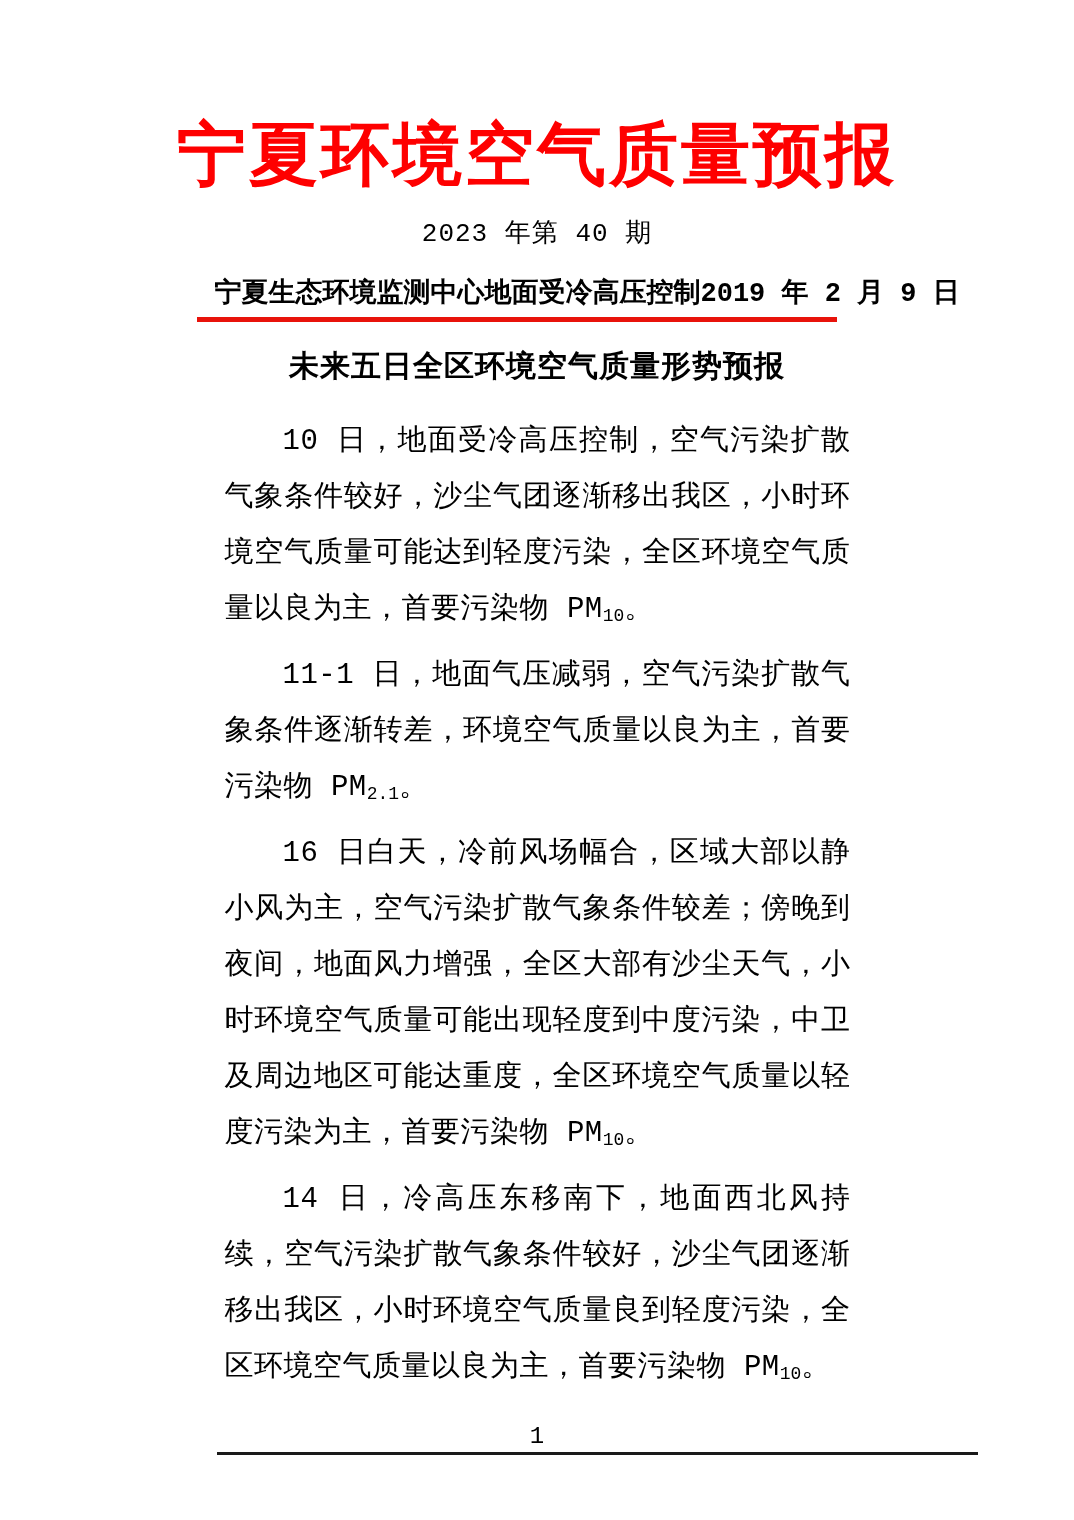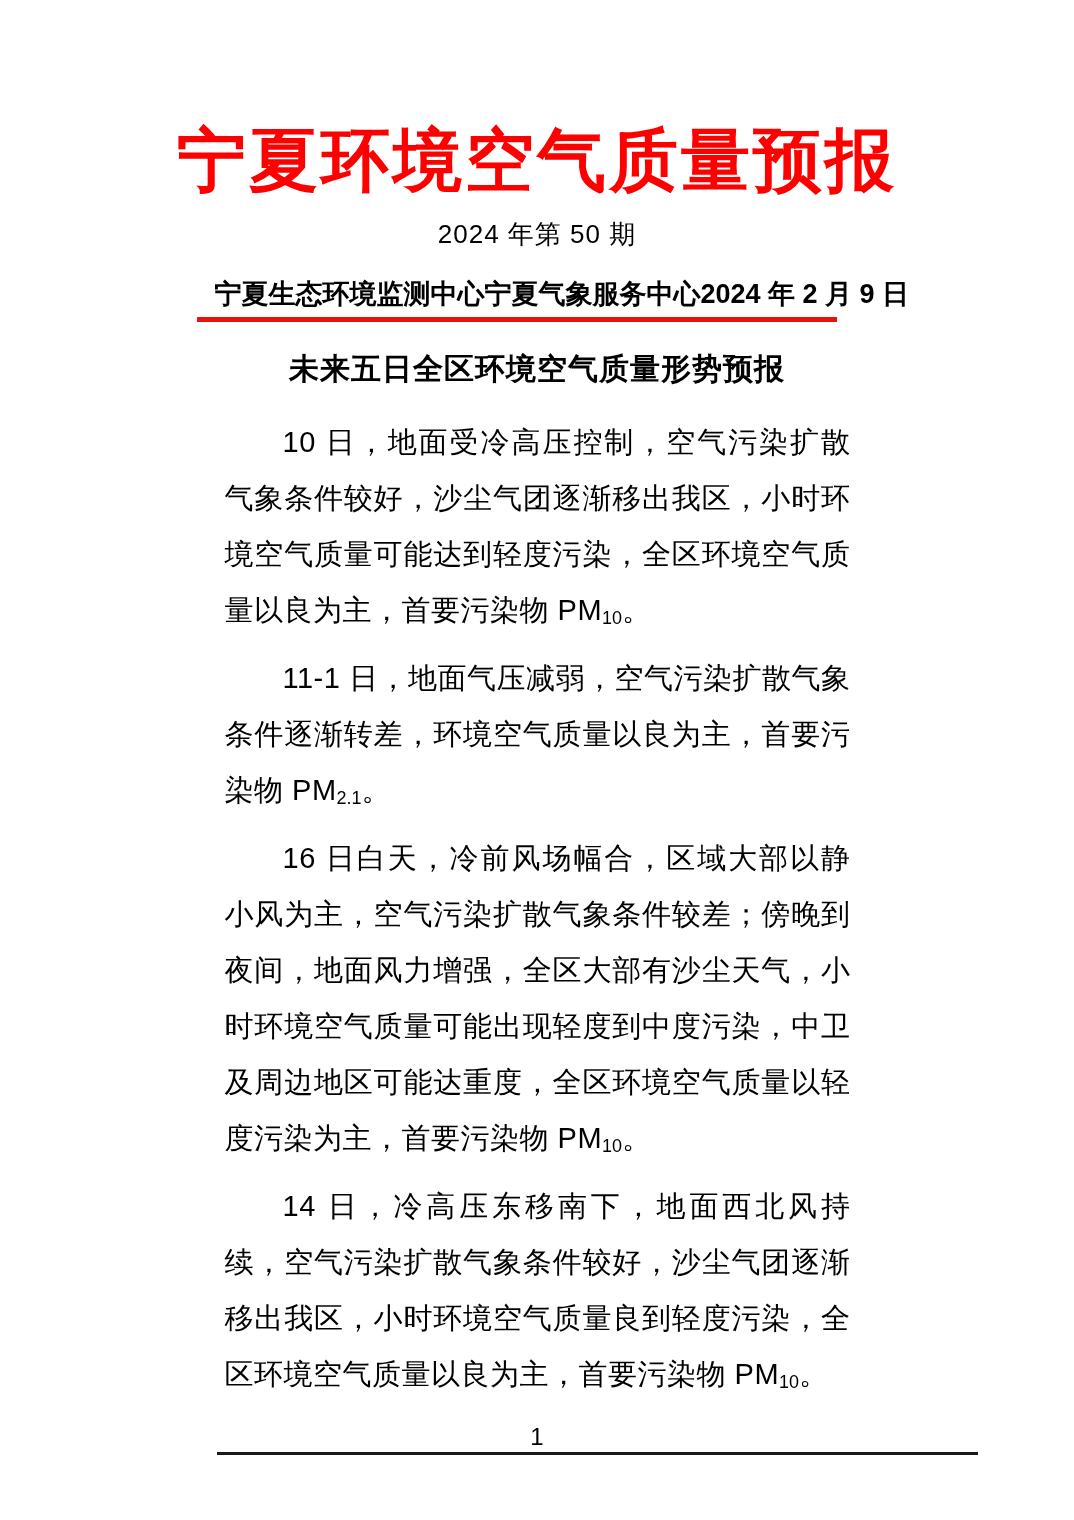--- a/index.html
+++ b/index.html
@@ -15,21 +15,21 @@
     padding: 0;
     background: #ffffff;
   }
   .page {
     position: relative;
     width: 881px;
     height: 1520px;
     margin: 0 auto;
     background: #ffffff;
     color: var(--text-color);
-    font-family: Liberation Sans, sans-serif;
+    font-family: Liberation Mono, monospace;
     overflow: hidden;
   }
   .doc-title {
     margin: 0;
     padding-top: 124px;
     text-align: center;
     font-size: 69px;
     line-height: 1.06;
     font-weight: bold;
     letter-spacing: 3px;
@@ -102,26 +102,26 @@
     background: var(--footer-rule);
   }
 </style>
 </head>
 <body>
 
 <div class="page">
 
   <h1 class="doc-title">宁夏环境空气质量预报</h1>
 
-  <div class="issue-line">2024 年第 50 期</div>
+  <div class="issue-line">2023 年第 40 期</div>
 
   <div class="org-row">
     <span>宁夏生态环境监测中心</span>
-    <span>宁夏气象服务中心</span>
-    <span>2024 年 2 月 9 日</span>
+    <span>地面受冷高压控制</span>
+    <span>2019 年 2 月 9 日</span>
   </div>
 
   <div class="red-rule"></div>
 
   <h2 class="section-title">未来五日全区环境空气质量形势预报</h2>
 
   <div class="body">
       <p class="body-para"><span>10 日，地面受冷高压控制，空气污染扩散气象条件较好，沙尘气团逐渐移出我区，小时环境空气质量可能达到轻度污染，全区环境空气质量以良为主，首要污染物 PM</span><span class="sub">10</span><span>。</span></p>
       <p class="body-para"><span>11-1 日，地面气压减弱，空气污染扩散气象条件逐渐转差，环境空气质量以良为主，首要污染物 PM</span><span class="sub">2.1</span><span>。</span></p>
       <p class="body-para"><span>16 日白天，冷前风场幅合，区域大部以静小风为主，空气污染扩散气象条件较差；傍晚到夜间，地面风力增强，全区大部有沙尘天气，小时环境空气质量可能出现轻度到中度污染，中卫及周边地区可能达重度，全区环境空气质量以轻度污染为主，首要污染物 PM</span><span class="sub">10</span><span>。</span></p>

